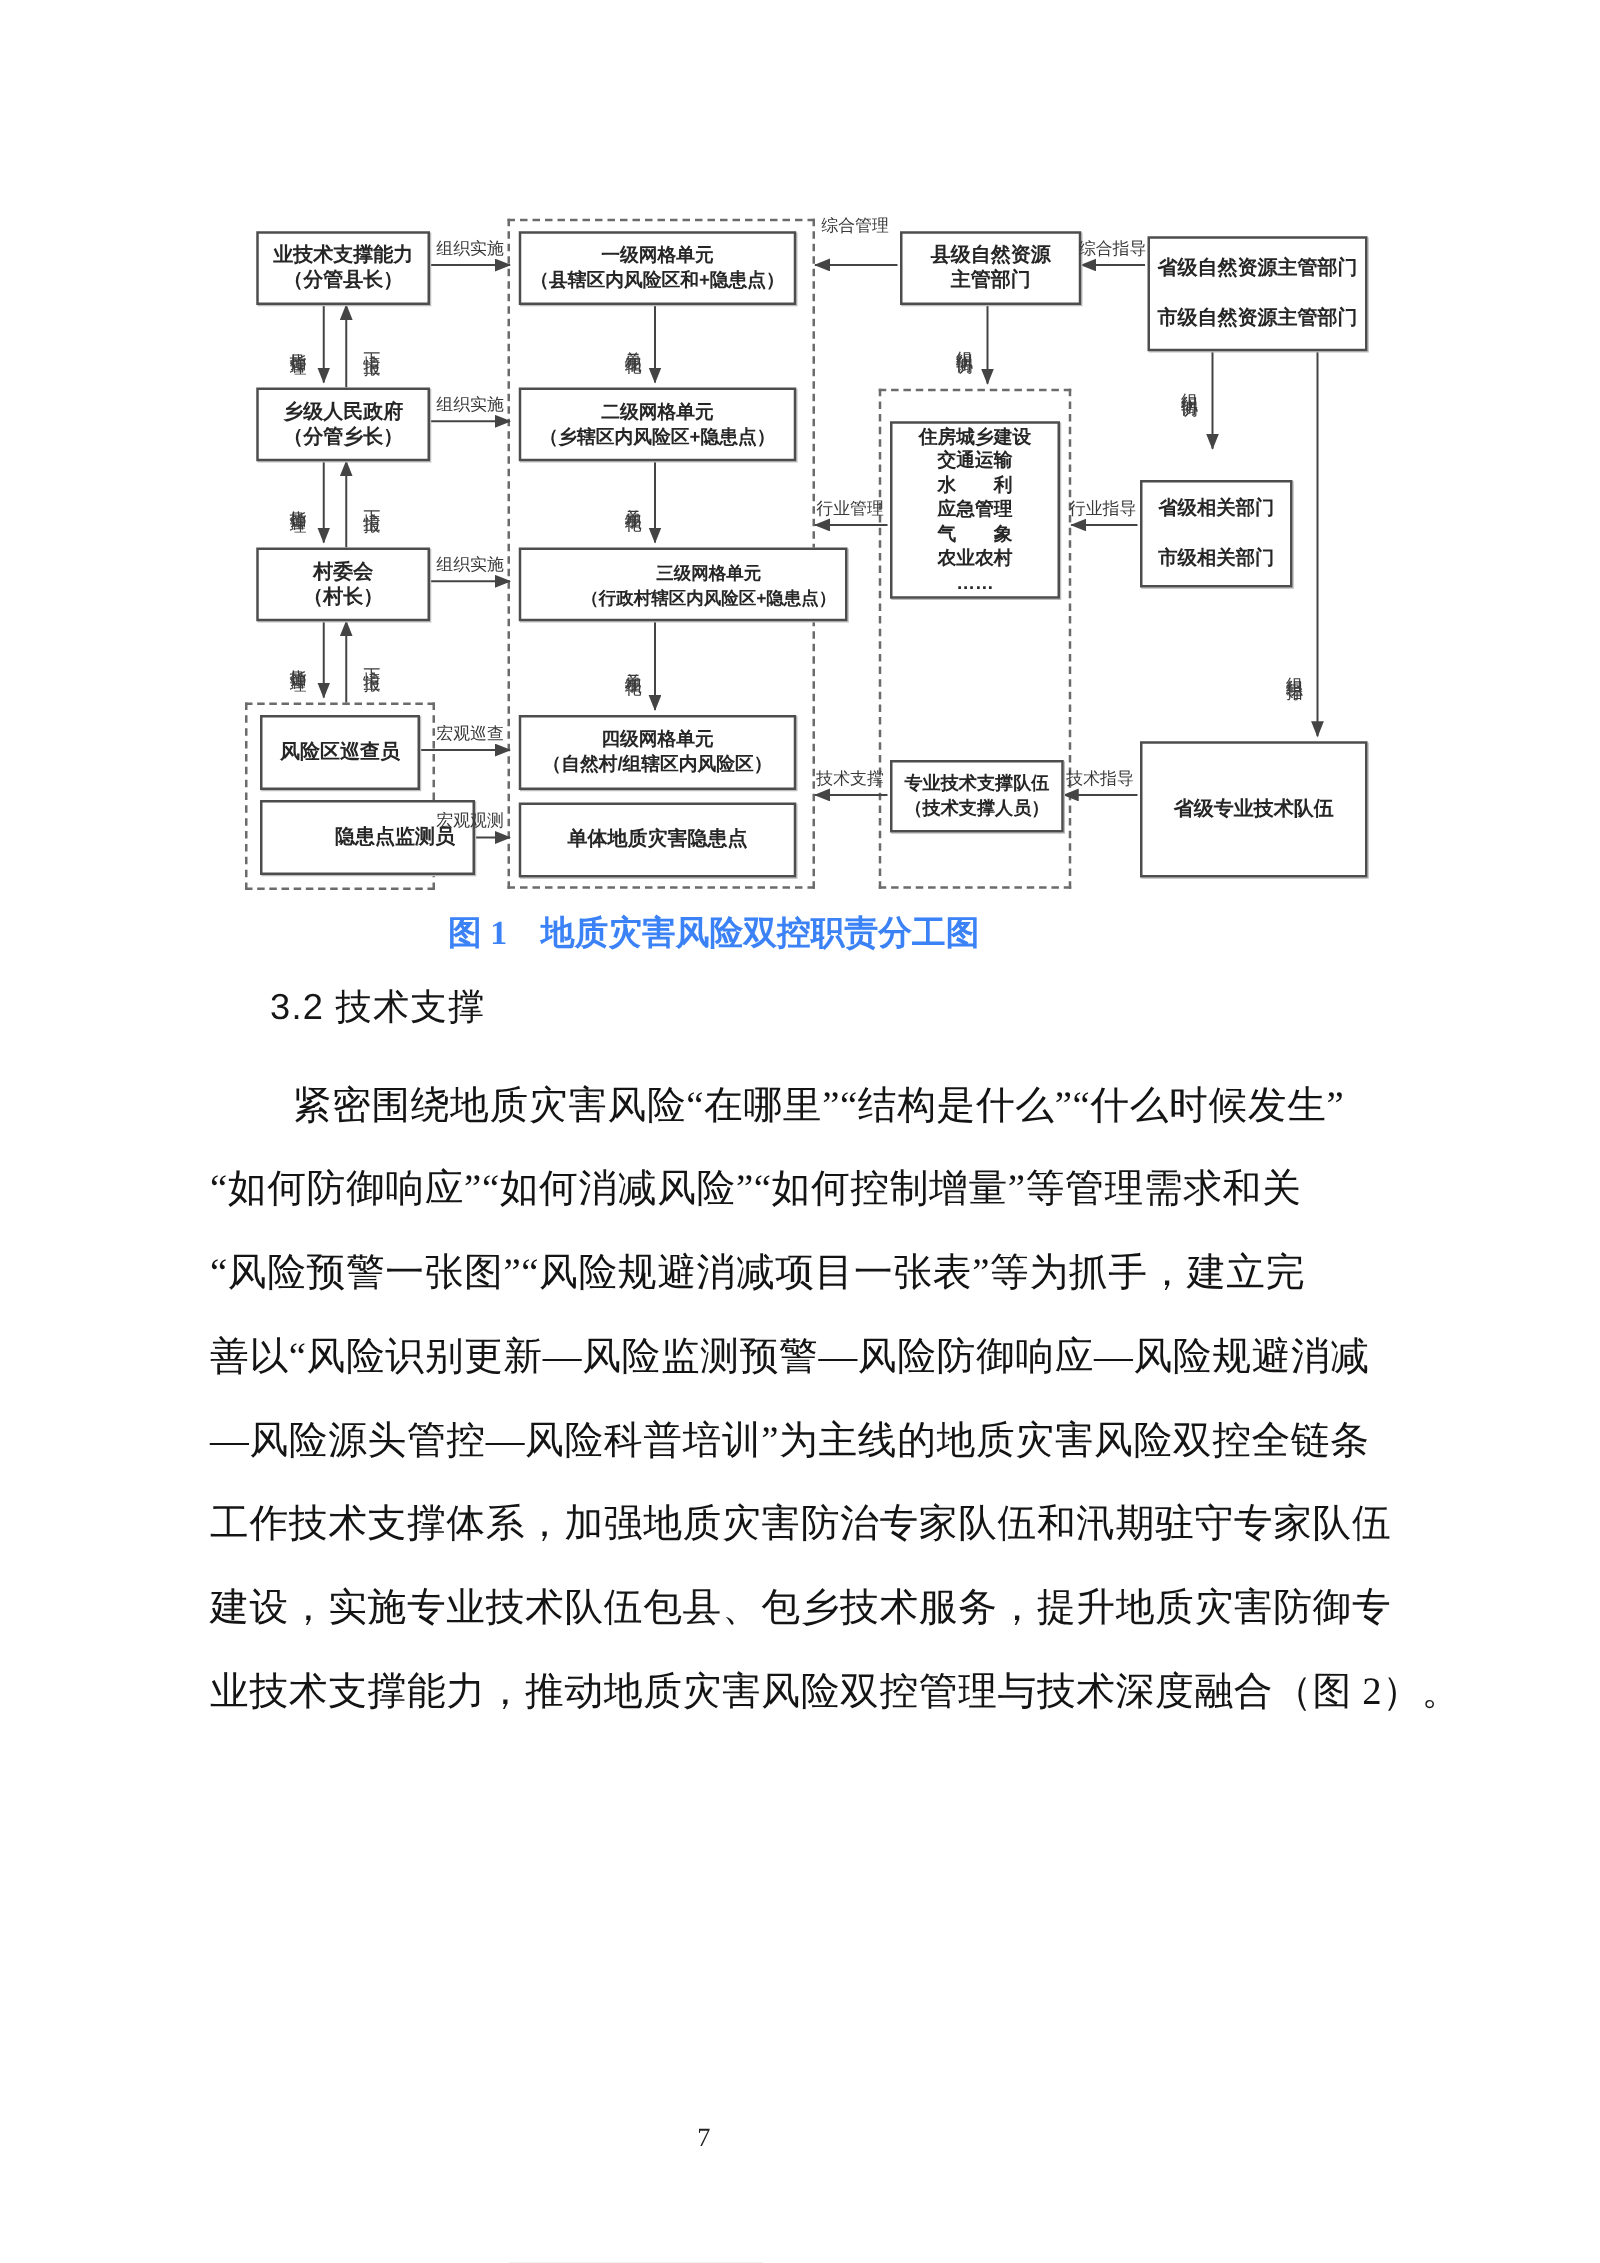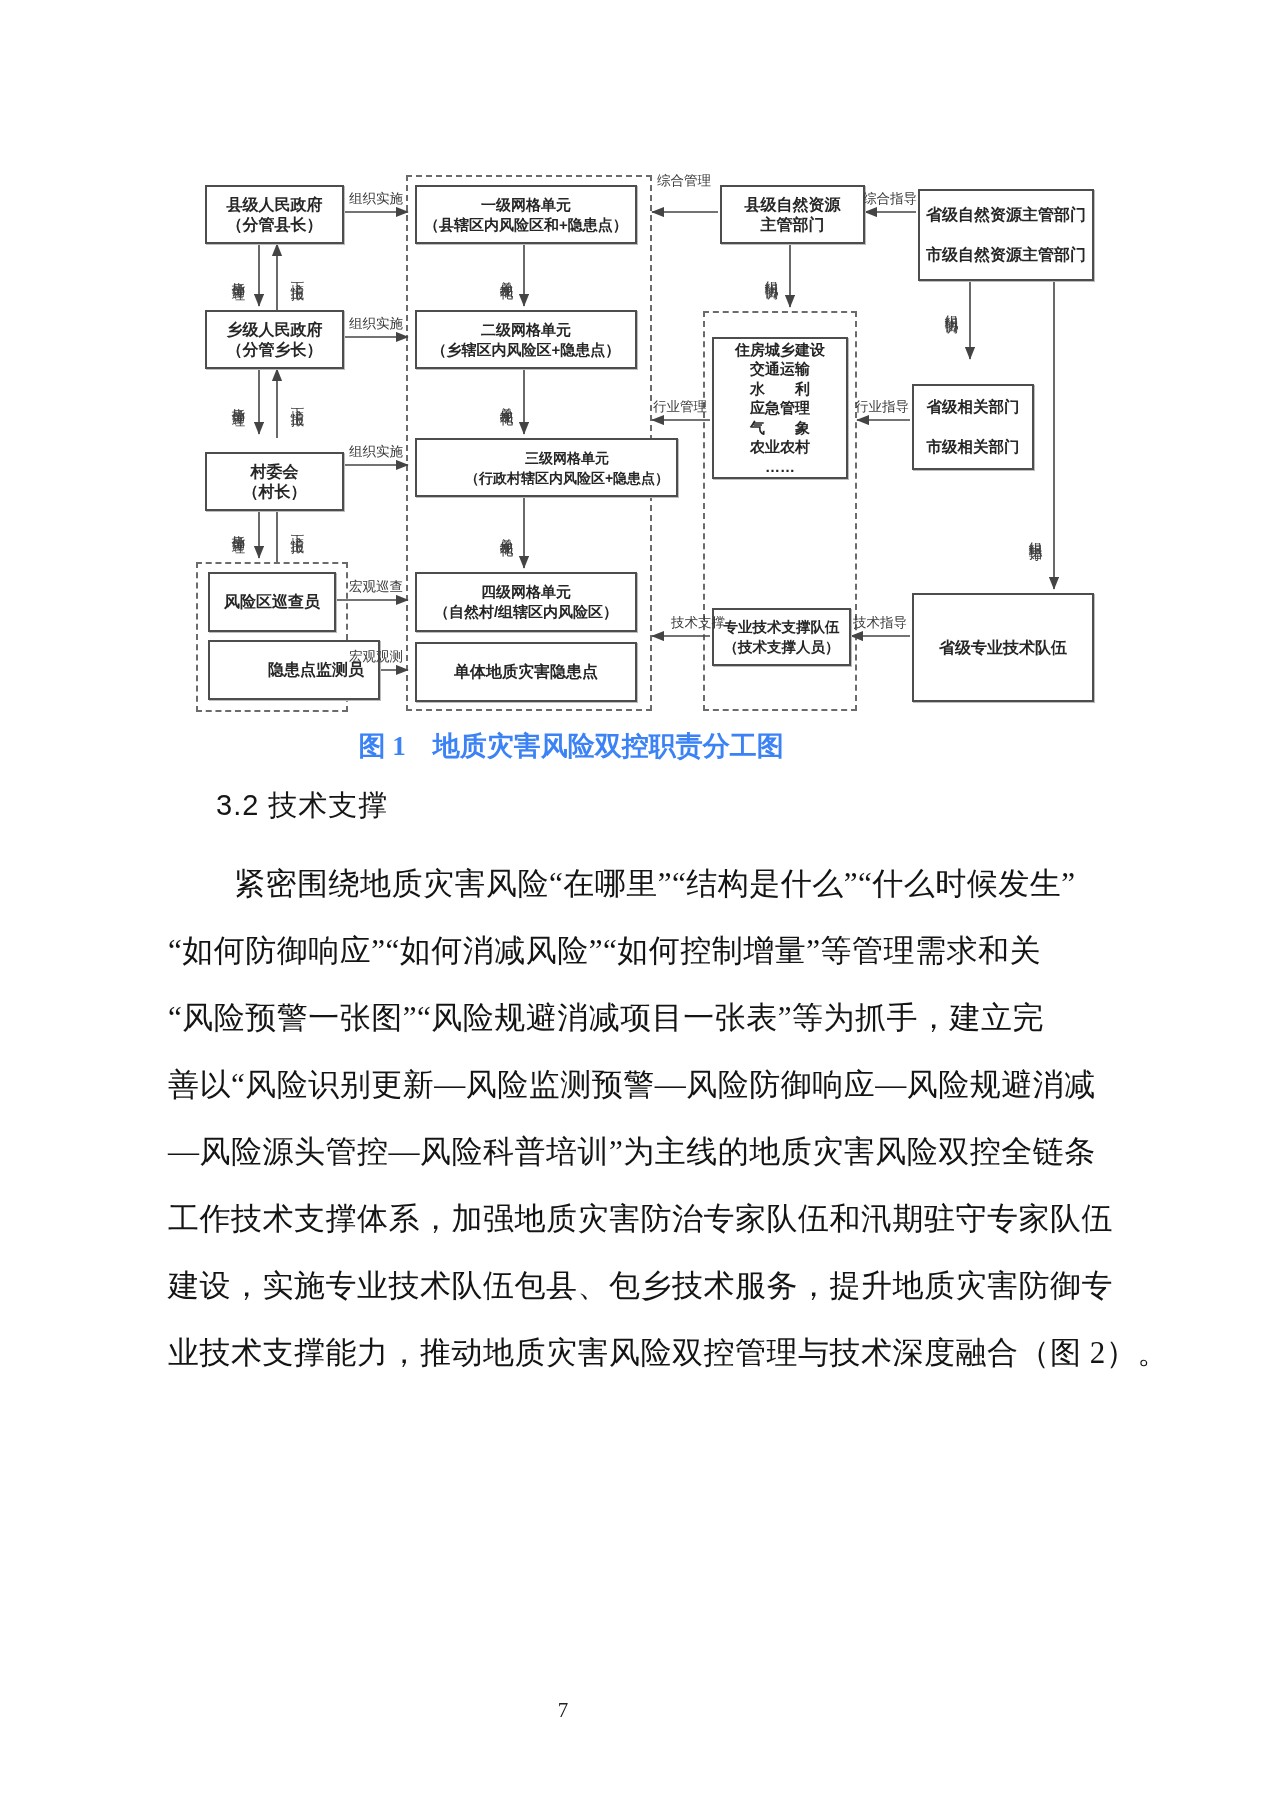--- a/index.html
+++ b/index.html
@@ -69,25 +69,25 @@
         <line x1="127" y1="422" x2="127" y2="357" marker-end="url(#ah)"></line>
         <line x1="374" y1="100" x2="374" y2="166" marker-end="url(#ah)"></line>
         <line x1="374" y1="225" x2="374" y2="294" marker-end="url(#ah)"></line>
         <line x1="374" y1="353" x2="374" y2="428" marker-end="url(#ah)"></line>
         <line x1="640" y1="100" x2="640" y2="167" marker-end="url(#ah)"></line>
         <line x1="820" y1="116" x2="820" y2="219" marker-end="url(#ah)"></line>
         <line x1="904" y1="116" x2="904" y2="449" marker-end="url(#ah)"></line>
       </g>
     </svg>
 
-    <div class="box" style="left:55px;top:45px;width:135px;height:55px;font-size:16px;">县级人民政府
+    <div class="box" style="left:55px;top:45px;width:135px;height:55px;font-size:16px;">业技术支撑能力
 （分管县长）</div>
     <div class="box" style="left:55px;top:170px;width:135px;height:55px;font-size:16px;">乡级人民政府
 （分管乡长）</div>
-    <div class="box" style="left:55px;top:312px;width:135px;height:55px;font-size:16px;">村委会
+    <div class="box" style="left:55px;top:298px;width:135px;height:55px;font-size:16px;">村委会
 （村长）</div>
     <div class="box" style="left:58px;top:432px;width:124px;height:56px;font-size:16px;">风险区巡查员</div>
     <div class="box" style="left:58px;top:500px;width:124px;height:56px;font-size:16px;padding-left:44px;">隐患点监测员</div>
 
     <div class="box" style="left:265px;top:45px;width:218px;height:55px;font-size:15px;">一级网格单元
 （县辖区内风险区和+隐患点）</div>
     <div class="box" style="left:265px;top:170px;width:218px;height:55px;font-size:15px;">二级网格单元
 （乡辖区内风险区+隐患点）</div>
     <div class="box" style="left:265px;top:298px;width:218px;height:55px;font-size:14px;padding-left:41px;">三级网格单元
 （行政村辖区内风险区+隐患点）</div>
@@ -115,21 +115,21 @@
 
     <div class="elabel" style="left:226px;top:50px;">组织实施</div>
     <div class="elabel" style="left:226px;top:175px;">组织实施</div>
     <div class="elabel" style="left:226px;top:303px;">组织实施</div>
     <div class="elabel" style="left:226px;top:438px;">宏观巡查</div>
     <div class="elabel" style="left:226px;top:508px;">宏观观测</div>
     <div class="elabel" style="left:534px;top:32px;">综合管理</div>
     <div class="elabel" style="left:740px;top:50px;">综合指导</div>
     <div class="elabel" style="left:530px;top:258px;">行业管理</div>
     <div class="elabel" style="left:732px;top:258px;">行业指导</div>
-    <div class="elabel" style="left:530px;top:474px;padding-left:36px;">技术支撑</div>
+    <div class="elabel" style="left:530px;top:474px;">技术支撑</div>
     <div class="elabel" style="left:730px;top:474px;">技术指导</div>
 
     <div class="vlabel" style="left:88px;top:135px;">指导管理</div>
     <div class="vlabel" style="left:88px;top:261px;">指导管理</div>
     <div class="vlabel" style="left:88px;top:388px;">指导管理</div>
     <div class="vlabel" style="left:147px;top:135px;">下情上报</div>
     <div class="vlabel" style="left:147px;top:261px;">下情上报</div>
     <div class="vlabel" style="left:147px;top:388px;">下情上报</div>
     <div class="vlabel" style="left:356px;top:134px;">单元细化</div>
     <div class="vlabel" style="left:356px;top:260px;">单元细化</div>

